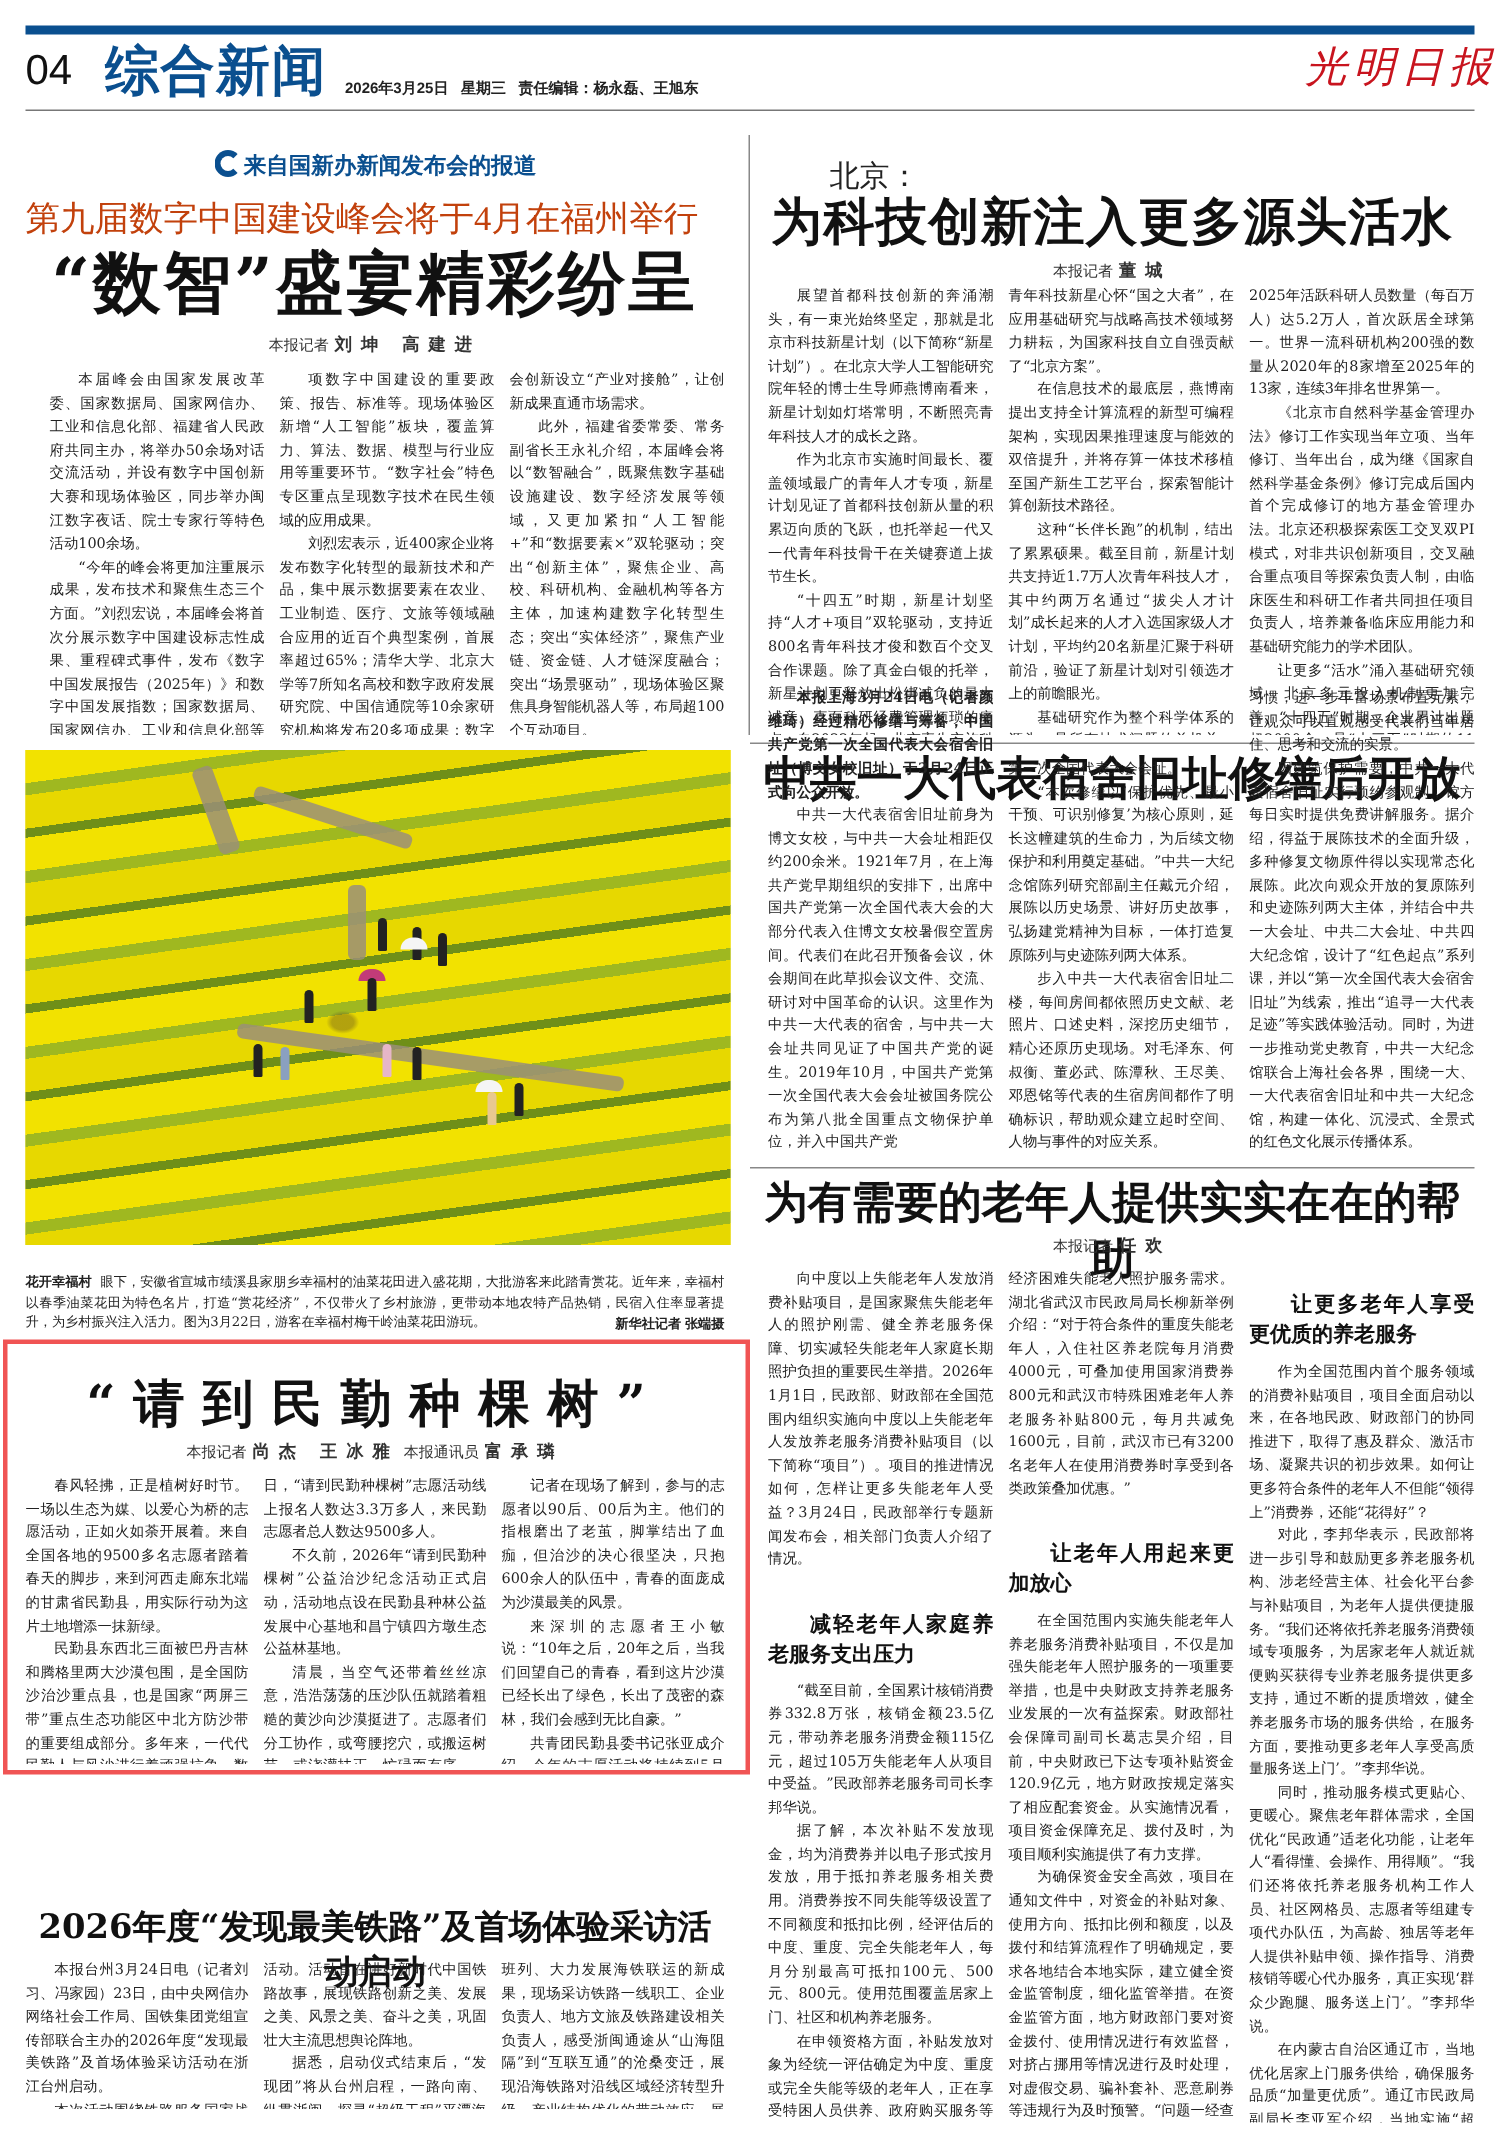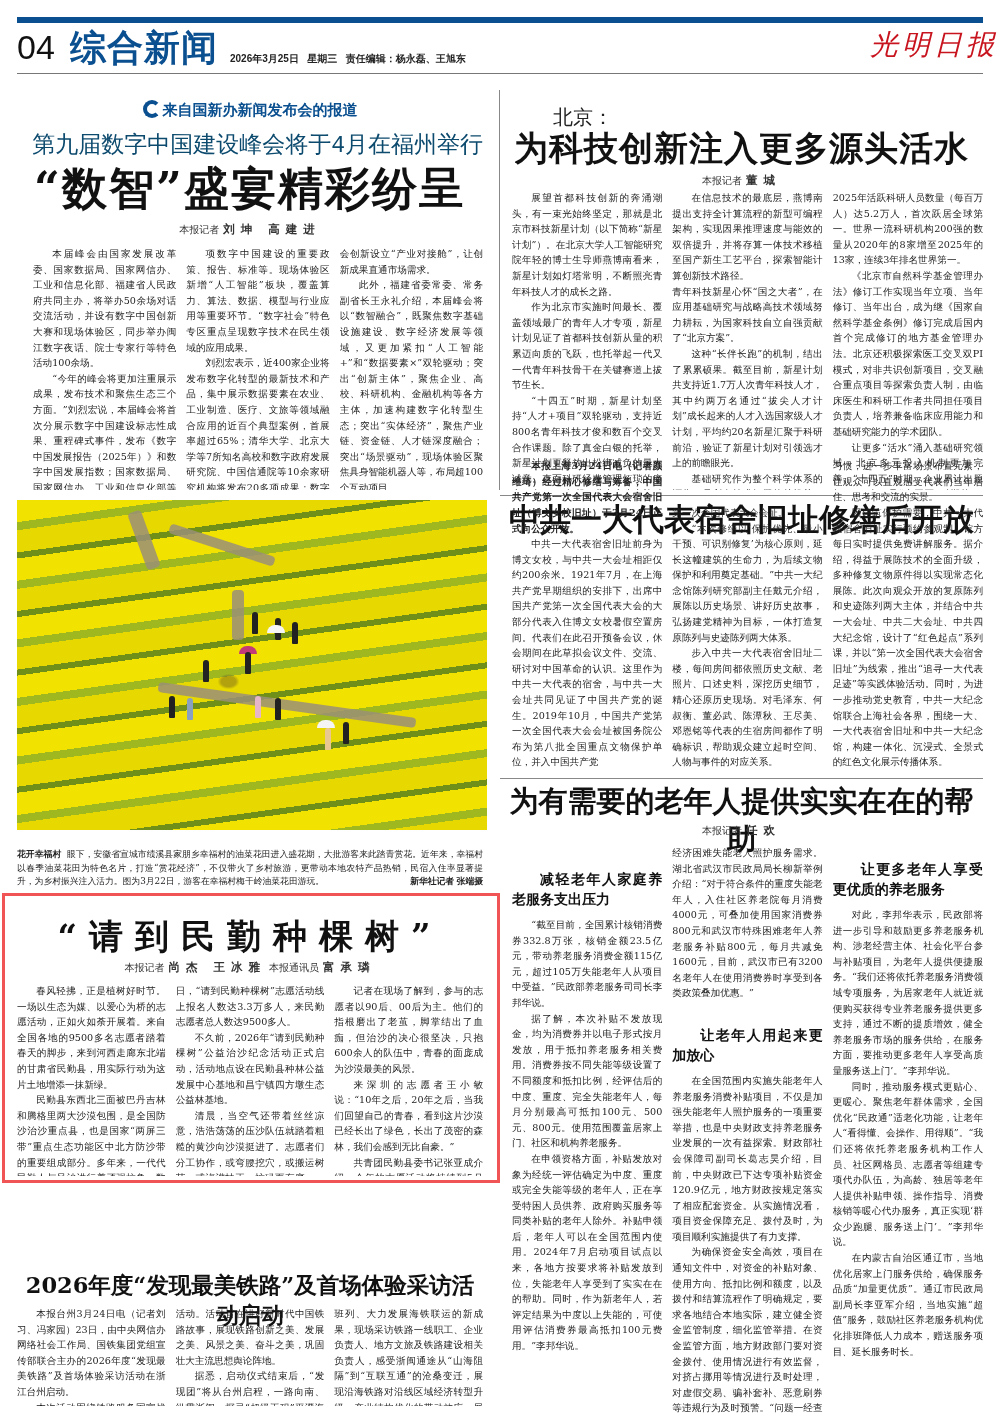--- a/index.html
+++ b/index.html
@@ -2,29 +2,29 @@
 <html><head>
 <meta charset="utf-8">
 <style>
   * { box-sizing: border-box; margin: 0; padding: 0; }
   html, body { width: 1000px; height: 1420px; background: #fff; overflow: hidden; }
   body { position: relative; font-family: "DejaVu Serif", "Liberation Serif", serif; color: #222; }
 
   .abs { position: absolute; }
   .topbar { left: 17px; top: 17px; width: 966px; height: 6px; background: #0a4f8f; }
   .masthead-line { left: 17px; top: 73px; width: 966px; height: 1px; background: #777; }
-  .page-no { left: 17px; top: 27px; font-family: "Liberation Sans", sans-serif; font-size: 34px; color: #111; line-height: 40px; }
+  .page-no { left: 17px; top: 27px; font-family: "Liberation Sans", sans-serif; font-size: 28px; color: #111; line-height: 40px; }
   .section-title { left: 70px; top: 26px; font-size: 36px; font-weight: bold; color: #0a4f8f; line-height: 42px; letter-spacing: 1px; }
   .meta { left: 215px; top: 52px; font-family: "Liberation Sans", sans-serif; font-size: 10px; color: #222; font-weight: bold; margin-left: 15px; }
   .brand { left: 870px; top: 26px; font-family: "DejaVu Serif", serif; font-size: 28px; color: #c8141e; font-style: italic; letter-spacing: 4px; }
 
   .kicker { left: 0; width: 500px; top: 100px; text-align: center; font-family: "Liberation Sans", sans-serif; font-weight: bold; font-size: 15px; color: #0a4f8f; }
   .kicker .g { display: inline-block; width: 18px; height: 18px; border: 4px solid #0a4f8f; border-radius: 50%; border-right-color: transparent; vertical-align: -3px; margin-right: 2px; }
 
-  .h-sub { text-align: right; font-family: Liberation Mono, monospace; color: #0c4a6e; }
+  .h-sub { text-align: left; font-family: Liberation Serif, serif; color: #c2410c; }
   .h-main { text-align: center; font-weight: bold; color: #111; }
   .byline { text-align: center; font-size: 10px; color: #333; }
   .byline b { font-size: 11.5px; letter-spacing: 6px; margin-left: 4px; }
 
   .cols { display: flex; gap: 10px; }
   .col { flex: 1; font-size: 9.6px; line-height: 15.6px; text-align: justify; color: #222; overflow: hidden; }
   .col p { text-indent: 2em; }
 
   .subhead { font-weight: bold; font-family: "Liberation Sans", sans-serif; font-size: 14px; line-height: 20px; color: #111; margin: 24px 0 8px; text-indent: 2em; }
 
@@ -92,22 +92,22 @@
   <span>本报记者</span><b>董城</b>
 </div>
 <div class="abs cols" style="left:512px; top:190px; width:471px; height:300px;">
   <div class="col">
     <p>展望首都科技创新的奔涌潮头，有一束光始终坚定，那就是北京市科技新星计划（以下简称“新星计划”）。在北京大学人工智能研究院年轻的博士生导师燕博南看来，新星计划如灯塔常明，不断照亮青年科技人才的成长之路。</p>
     <p>作为北京市实施时间最长、覆盖领域最广的青年人才专项，新星计划见证了首都科技创新从量的积累迈向质的飞跃，也托举起一代又一代青年科技骨干在关键赛道上拔节生长。</p>
     <p>“十四五”时期，新星计划坚持“人才+项目”双轮驱动，支持近800名青年科技才俊和数百个交叉合作课题。除了真金白银的托举，新星计划更释放出松绑减负的最大诚意。直面科研经费管理烦琐的痛点，自2022年起，北京率先实施科技新星经费包干制改革试点。制度创新带来的是激发活力的效应，让中青年科学家有时间追逐创新梦想，让经费真正回归科研本业。</p>
 
   </div>
   <div class="col">
+    <p style="text-indent:0">青年科技新星心怀“国之大者”，在应用基础研究与战略高技术领域努力耕耘，为国家科技自立自强贡献了“北京方案”。</p>
     <p>在信息技术的最底层，燕博南提出支持全计算流程的新型可编程架构，实现因果推理速度与能效的双倍提升，并将存算一体技术移植至国产新生工艺平台，探索智能计算创新技术路径。</p>
-    <p style="text-indent:0">青年科技新星心怀“国之大者”，在应用基础研究与战略高技术领域努力耕耘，为国家科技自立自强贡献了“北京方案”。</p>
     <p>这种“长伴长跑”的机制，结出了累累硕果。截至目前，新星计划共支持近1.7万人次青年科技人才，其中约两万名通过“拔尖人才计划”成长起来的人才入选国家级人才计划，平均约20名新星汇聚于科研前沿，验证了新星计划对引领选才上的前瞻眼光。</p>
     <p>基础研究作为整个科学体系的源头，是所有技术问题的总机关。在千方百计支持人才成长的同时，北京全面实施基础研究领先行动，在科学版图上书写着新时代的创新北京答卷。</p>
 
   </div>
   <div class="col">
     <p style="text-indent:0">2025年活跃科研人员数量（每百万人）达5.2万人，首次跃居全球第一。世界一流科研机构200强的数量从2020年的8家增至2025年的13家，连续3年排名世界第一。</p>
     <p>《北京市自然科学基金管理办法》修订工作实现当年立项、当年修订、当年出台，成为继《国家自然科学基金条例》修订完成后国内首个完成修订的地方基金管理办法。北京还积极探索医工交叉双PI模式，对非共识创新项目，交叉融合重点项目等探索负责人制，由临床医生和科研工作者共同担任项目负责人，培养兼备临床应用能力和基础研究能力的学术团队。</p>
     <p>让更多“活水”涌入基础研究领域，北京多元投入机制更加完善。“十四五”时期，企业累计出题超2000个，是“十三五”时期的11倍，爆破机制下创新能力与企业之间的产学研深度合作关系持续推进，在投入、平台、人才、成果等多个维度实现历史性跨越，更多“从0到1”的突破在京华大地竞相涌现。</p>
   </div>
 </div>
@@ -199,33 +199,35 @@
     <p style="text-indent:0">班列、大力发展海铁联运的新成果，现场采访铁路一线职工、企业负责人、地方文旅及铁路建设相关负责人，感受浙闽通途从“山海阻隔”到“互联互通”的沧桑变迁，展现沿海铁路对沿线区域经济转型升级、产业结构优化的带动效应，展示铁路服务国家重大战略的担当作为及推动浙闽地区高质量发展的实际成效。</p>
   </div>
 </div>
 
 <div class="abs h-main" style="left:500px; top:782px; width:483px; font-size:29px; line-height:38px;">为有需要的老年人提供实实在在的帮助</div>
 <div class="abs byline" style="left:500px; top:823px; width:483px;">
   <span>本报记者</span><b>任欢</b>
 </div>
 <div class="abs cols" style="left:512px; top:845px; width:471px; height:570px;">
   <div class="col">
+    <p>向中度以上失能老年人发放消费补贴项目，是国家聚焦失能老年人的照护刚需、健全养老服务保障、切实减轻失能老年人家庭长期照护负担的重要民生举措。2026年1月1日，民政部、财政部在全国范围内组织实施向中度以上失能老年人发放养老服务消费补贴项目（以下简称“项目”）。项目的推进情况如何，怎样让更多失能老年人受益？3月24日，民政部举行专题新闻发布会，相关部门负责人介绍了情况。</p>
     <div class="subhead" style="text-indent:2em">减轻老年人家庭养老服务支出压力</div>
     <p>“截至目前，全国累计核销消费券332.8万张，核销金额23.5亿元，带动养老服务消费金额115亿元，超过105万失能老年人从项目中受益。”民政部养老服务司司长李邦华说。</p>
     <p>据了解，本次补贴不发放现金，均为消费券并以电子形式按月发放，用于抵扣养老服务相关费用。消费券按不同失能等级设置了不同额度和抵扣比例，经评估后的中度、重度、完全失能老年人，每月分别最高可抵扣100元、500元、800元。使用范围覆盖居家上门、社区和机构养老服务。</p>
     <p>在申领资格方面，补贴发放对象为经统一评估确定为中度、重度或完全失能等级的老年人，正在享受特困人员供养、政府购买服务等同类补贴的老年人除外。补贴申领后，老年人可以在全国范围内使用。2024年7月启动项目试点以来，各地方按要求将补贴发放到位，失能老年人享受到了实实在在的帮助。同时，作为新老年人，若评定结果为中度以上失能的，可使用评估消费券最高抵扣100元费用。”李邦华说。</p>
 
   </div>
   <div class="col">
     <p style="text-indent:0">经济困难失能老人照护服务需求。湖北省武汉市民政局局长柳新举例介绍：“对于符合条件的重度失能老年人，入住社区养老院每月消费4000元，可叠加使用国家消费券800元和武汉市特殊困难老年人养老服务补贴800元，每月共减免1600元，目前，武汉市已有3200名老年人在使用消费券时享受到各类政策叠加优惠。”</p>
     <div class="subhead">让老年人用起来更加放心</div>
     <p>在全国范围内实施失能老年人养老服务消费补贴项目，不仅是加强失能老年人照护服务的一项重要举措，也是中央财政支持养老服务业发展的一次有益探索。财政部社会保障司副司长葛志昊介绍，目前，中央财政已下达专项补贴资金120.9亿元，地方财政按规定落实了相应配套资金。从实施情况看，项目资金保障充足、拨付及时，为项目顺利实施提供了有力支撑。</p>
     <p>为确保资金安全高效，项目在通知文件中，对资金的补贴对象、使用方向、抵扣比例和额度，以及拨付和结算流程作了明确规定，要求各地结合本地实际，建立健全资金监管制度，细化监管举措。在资金监管方面，地方财政部门要对资金拨付、使用情况进行有效监督，对挤占挪用等情况进行及时处理，对虚假交易、骗补套补、恶意刷券等违规行为及时预警。“问题一经查实，要对相关人员依法依纪严肃处理，对涉嫌违法犯罪的将按规定程序及时移送，切实维护失能老年人合法权益，确保项目规范运行，推动补贴资金安全高效使用。”葛志昊说。</p>
 
   </div>
   <div class="col">
     <div class="subhead" style="margin-top:14px">让更多老年人享受更优质的养老服务</div>
+    <p>作为全国范围内首个服务领域的消费补贴项目，项目全面启动以来，在各地民政、财政部门的协同推进下，取得了惠及群众、激活市场、凝聚共识的初步效果。如何让更多符合条件的老年人不但能“领得上”消费券，还能“花得好”？</p>
     <p>对此，李邦华表示，民政部将进一步引导和鼓励更多养老服务机构、涉老经营主体、社会化平台参与补贴项目，为老年人提供便捷服务。“我们还将依托养老服务消费领域专项服务，为居家老年人就近就便购买获得专业养老服务提供更多支持，通过不断的提质增效，健全养老服务市场的服务供给，在服务方面，要推动更多老年人享受高质量服务送上门’。”李邦华说。</p>
     <p>同时，推动服务模式更贴心、更暖心。聚焦老年群体需求，全国优化“民政通”适老化功能，让老年人“看得懂、会操作、用得顺”。“我们还将依托养老服务机构工作人员、社区网格员、志愿者等组建专项代办队伍，为高龄、独居等老年人提供补贴申领、操作指导、消费核销等暖心代办服务，真正实现‘群众少跑腿、服务送上门’。”李邦华说。</p>
     <p>在内蒙古自治区通辽市，当地优化居家上门服务供给，确保服务品质“加量更优质”。通辽市民政局副局长李亚军介绍，当地实施“超值”服务，鼓励社区养老服务机构优化排班降低人力成本，赠送服务项目、延长服务时长。</p>
 
   </div>
 </div>
 
 </body></html>

